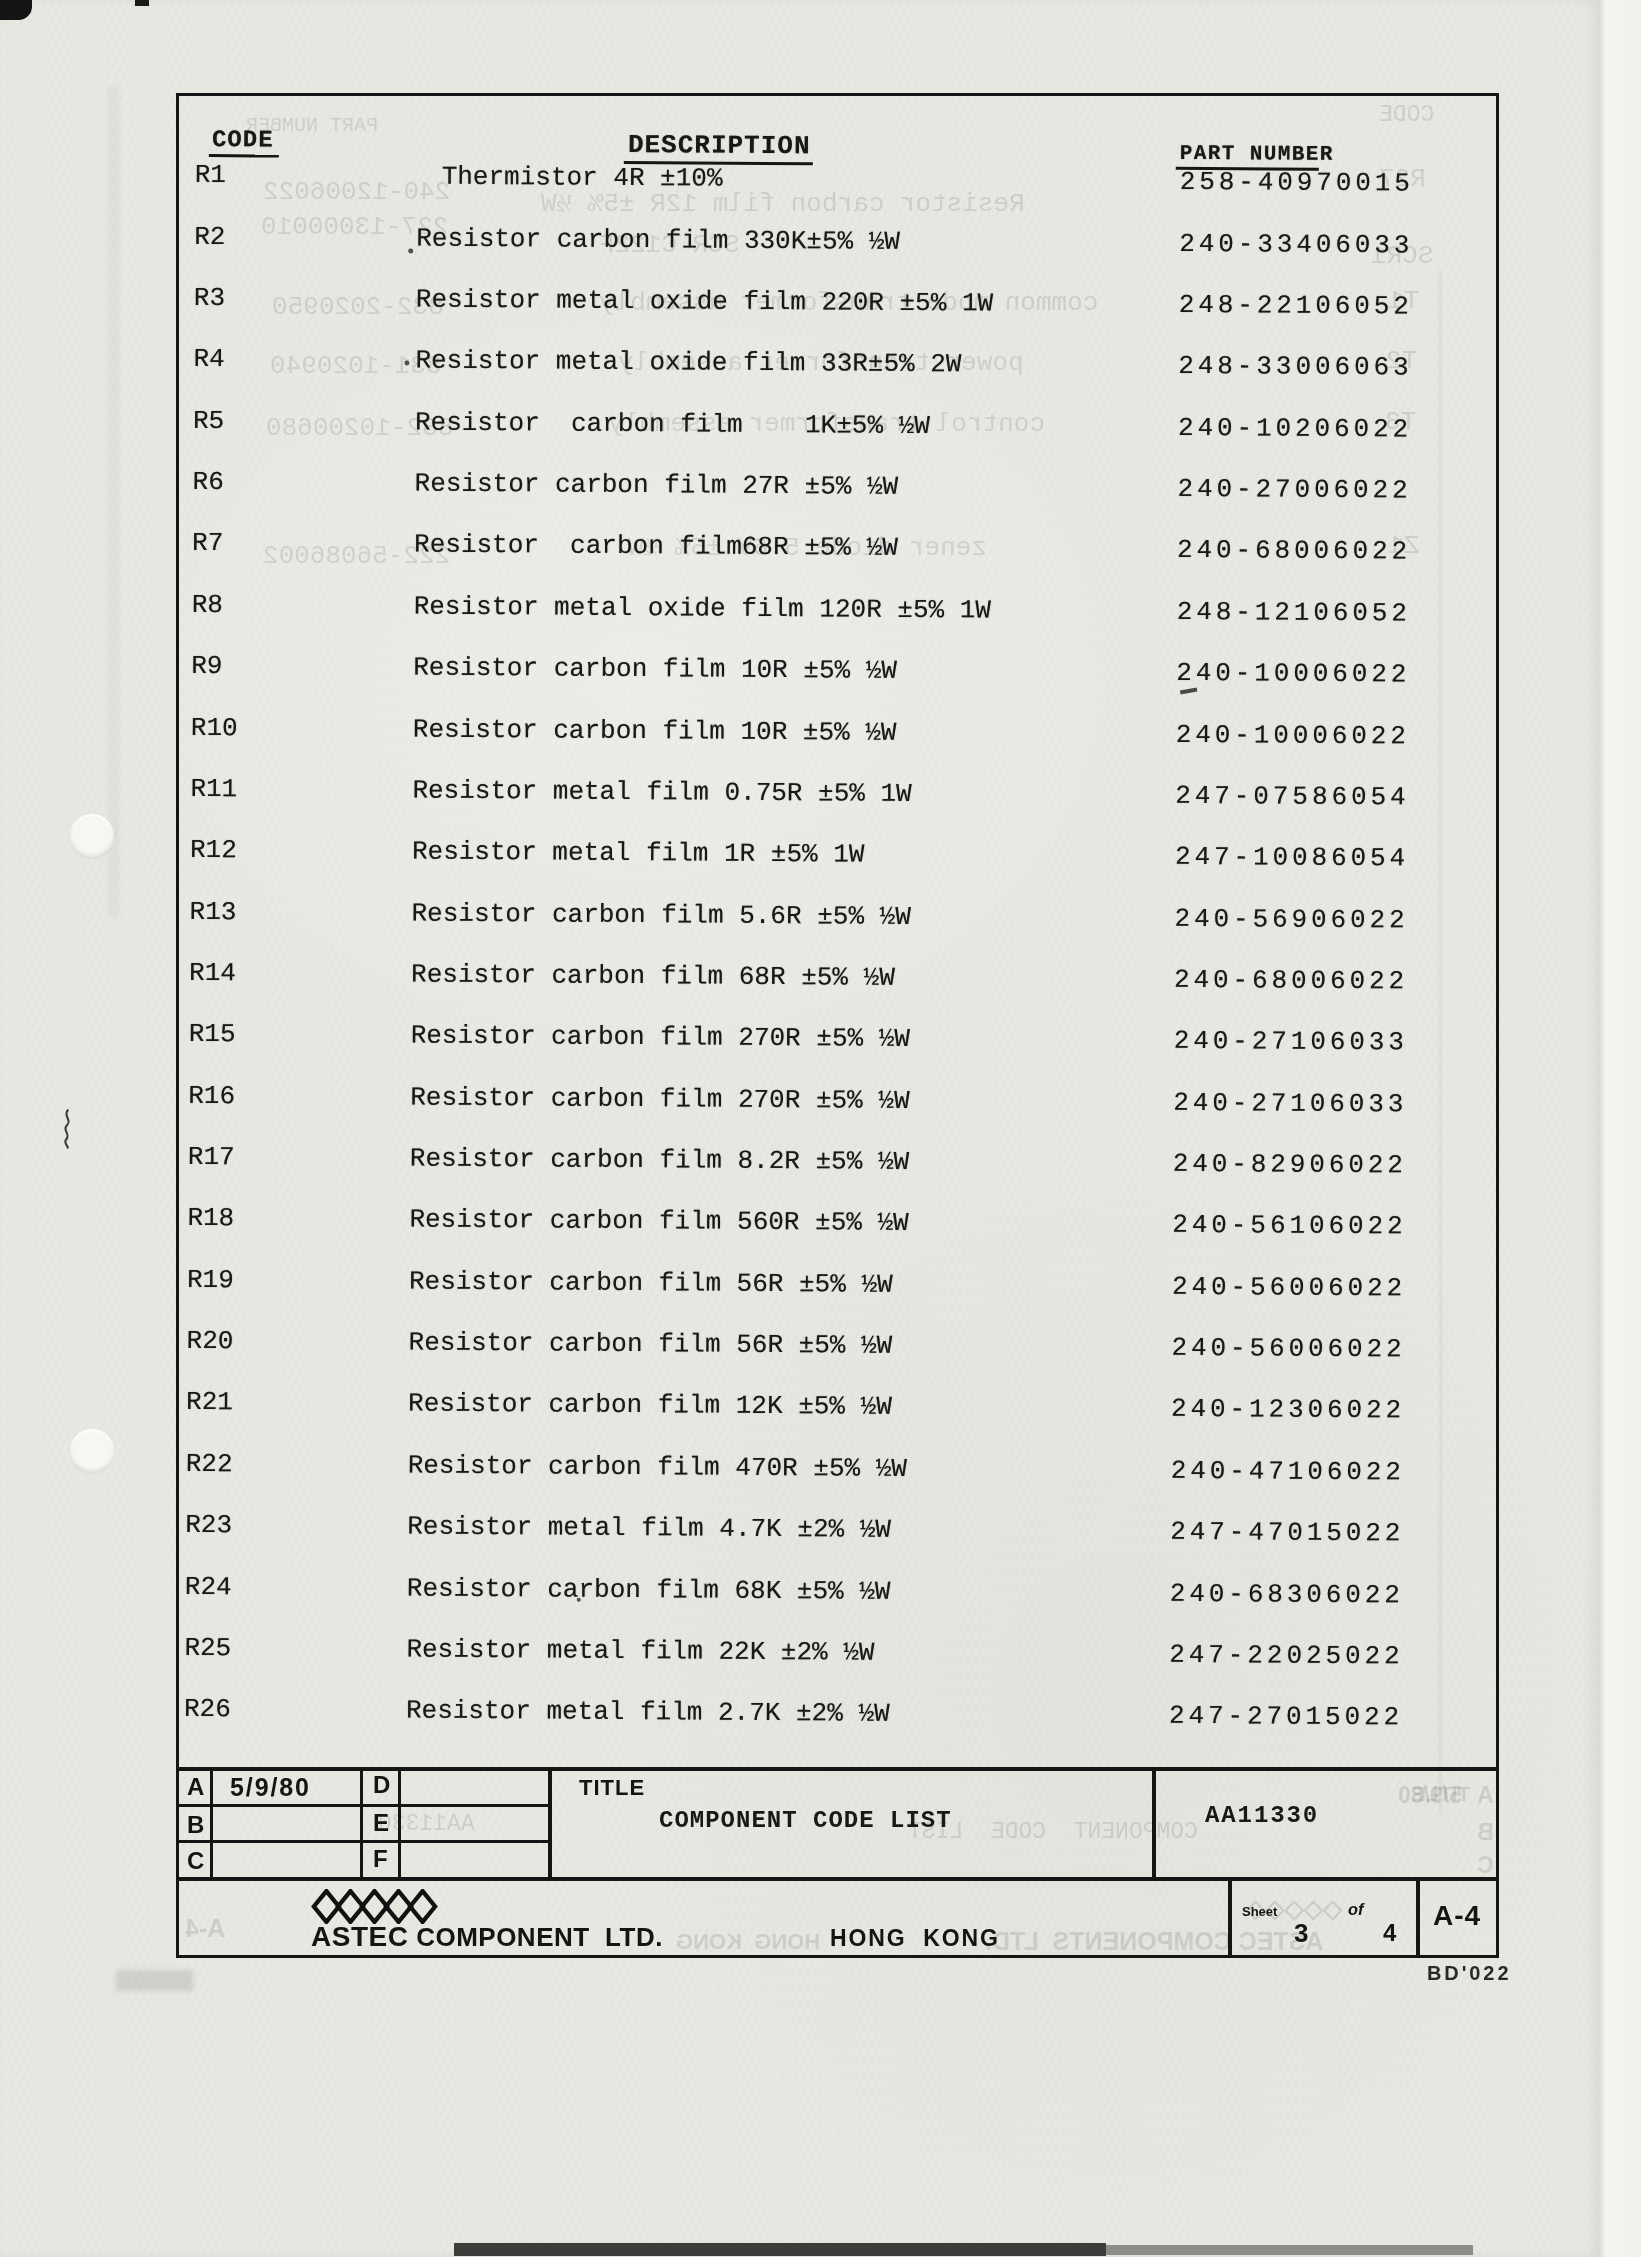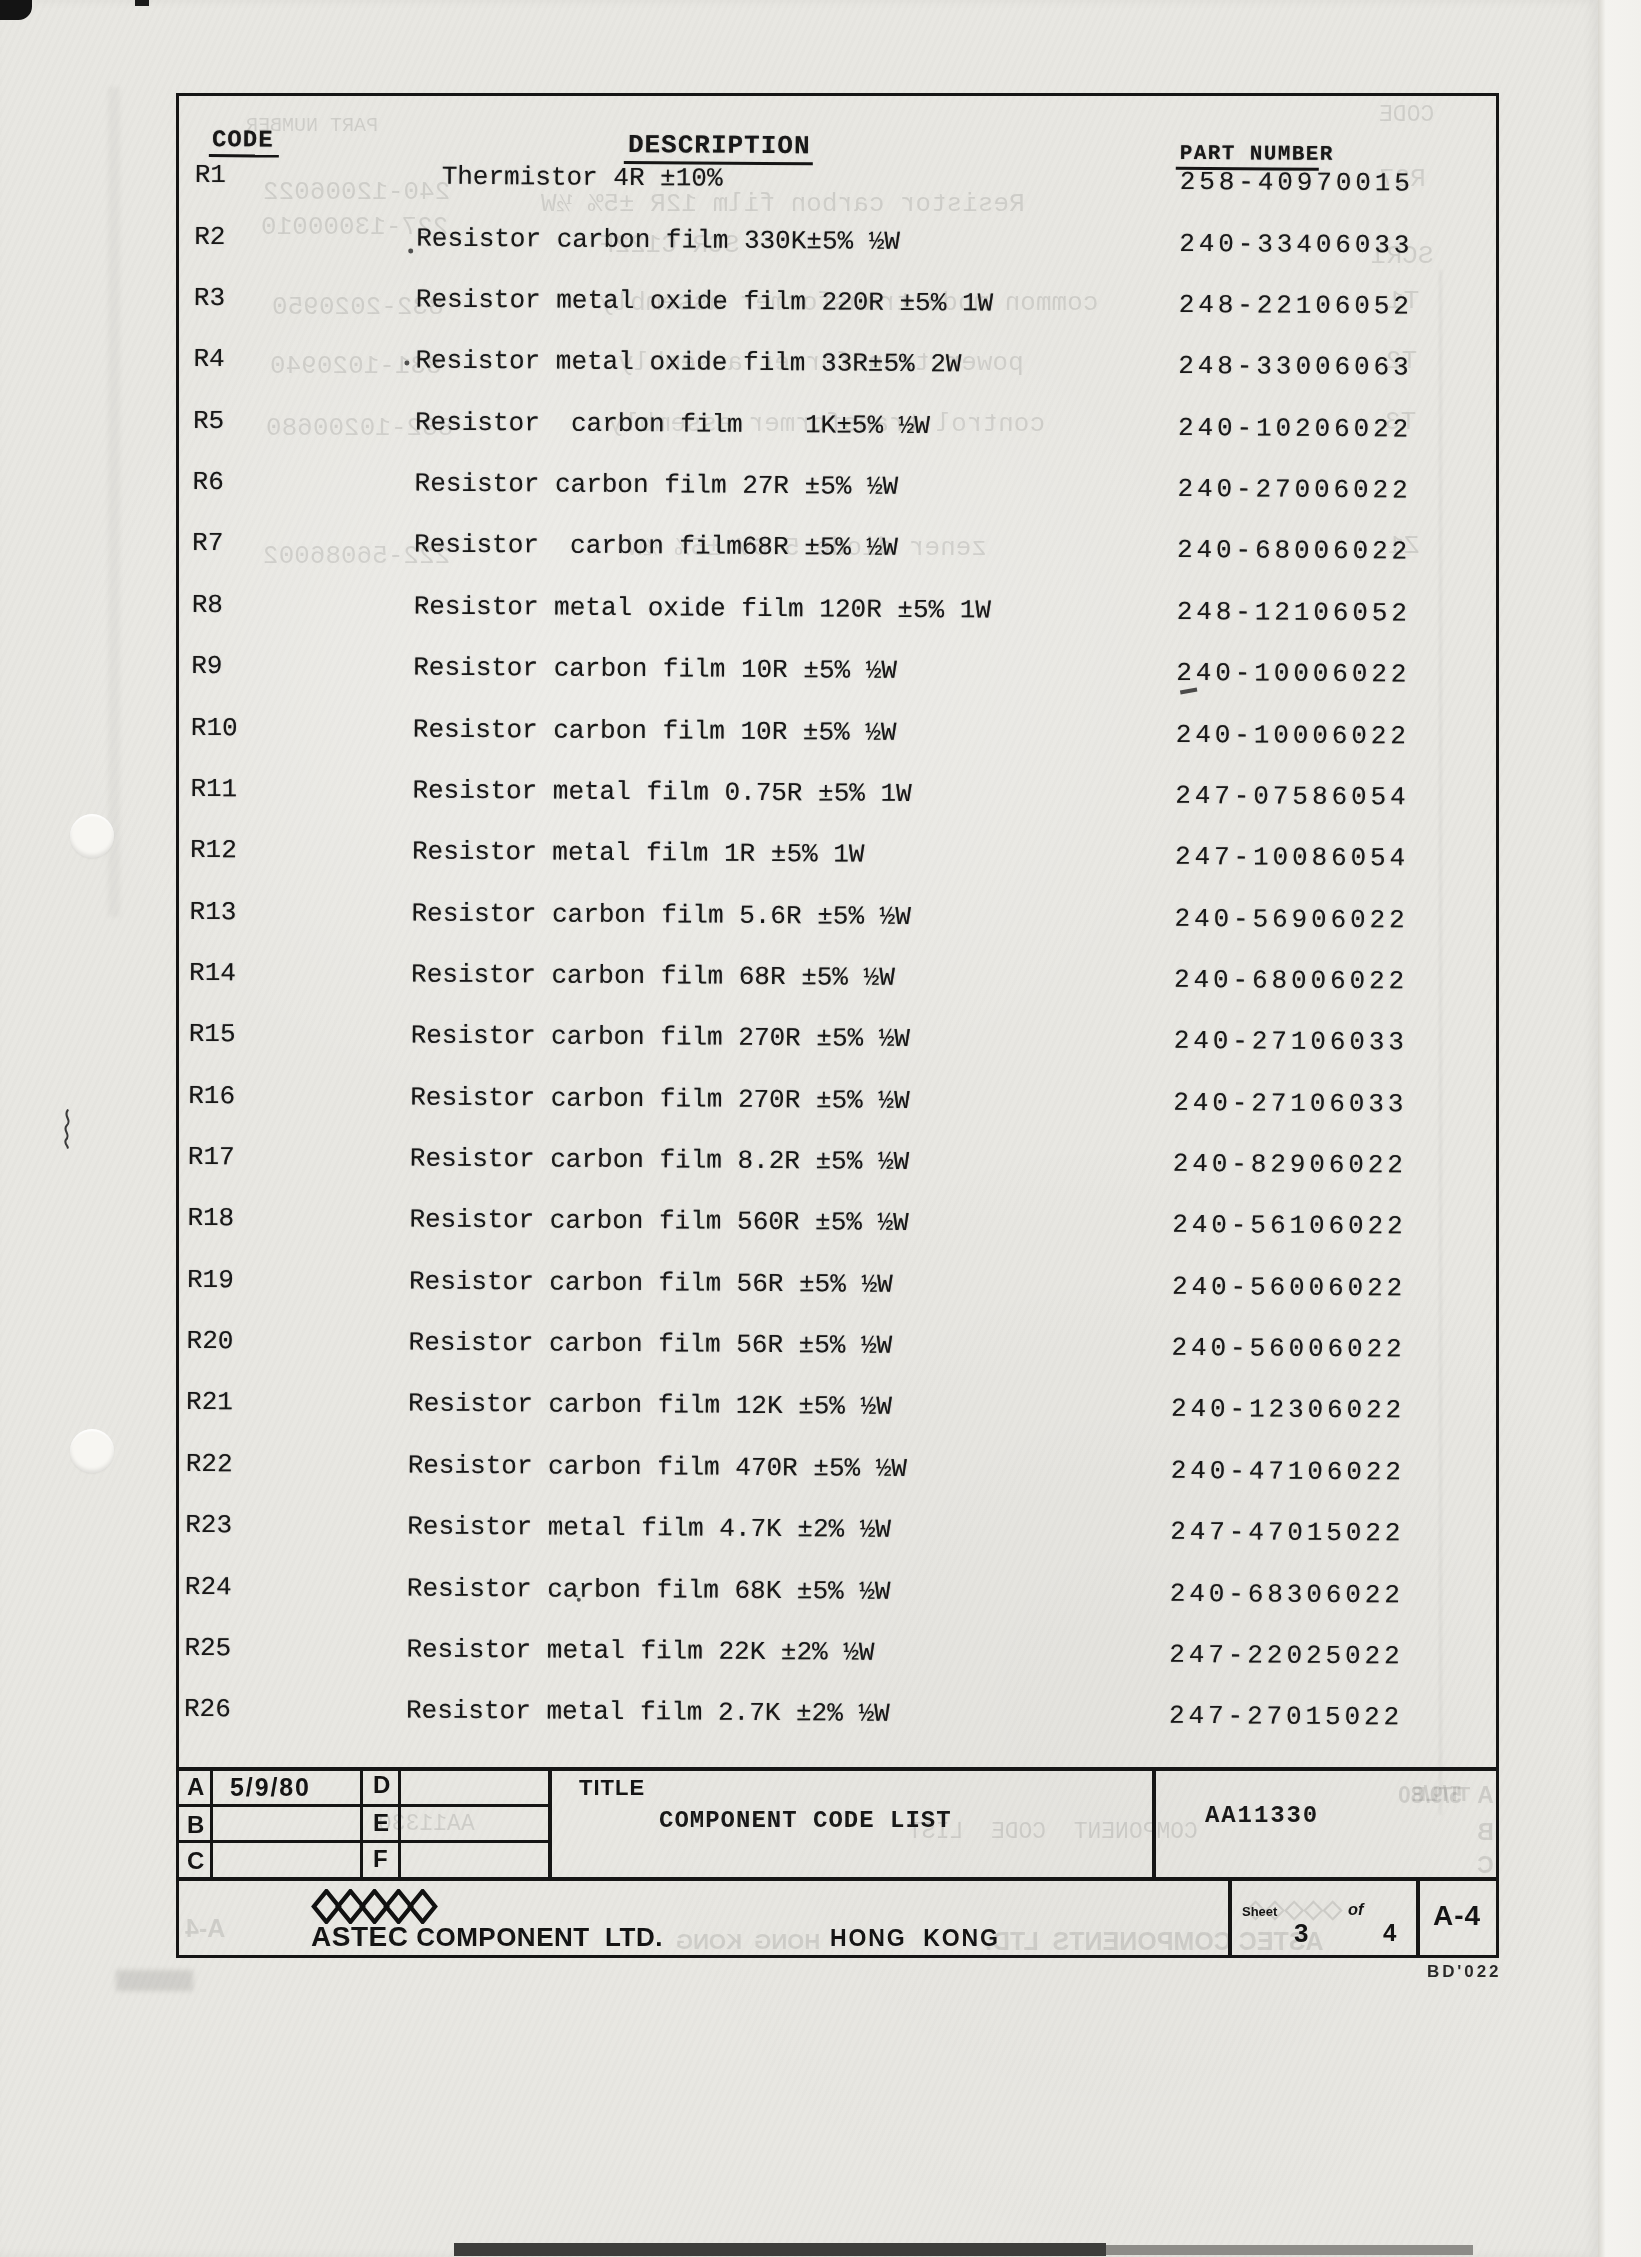--- a/index.html
+++ b/index.html
@@ -88,21 +88,21 @@
   .drawing-no{left:1205px; top:1802px; font-size:24px; font-weight:bold; letter-spacing:1.9px;}
   .logo{position:absolute; left:311px; top:1889px;}
   .company{left:311px; top:1921px; font-size:28px; letter-spacing:0.5px;}
   .company .rest{font-size:26px;}
   .location{left:830px; top:1925px; font-size:23px; letter-spacing:1.9px;}
   .sheet-label{left:1242px; top:1904px; font-size:13px;}
   .sheet-no{left:1294px; top:1918px; font-size:26px;}
   .of-label{left:1348px; top:1900px; font-size:16.4px; font-style:italic;}
   .sheet-total{left:1383px; top:1919px; font-size:24px;}
   .size-label{left:1433px; top:1900px; font-size:28px; letter-spacing:1px;}
-  .form-no{left:1427px; top:1962px; font-size:17px; letter-spacing:2.9px; opacity:.9;}
+  .form-no{left:1427px; top:1962px; font-size:20px; letter-spacing:2.9px; opacity:.9;}
   
   .ghost{
     position:absolute; transform:scaleX(-1); opacity:.13; color:#2b2b2b;
     white-space:pre; filter:blur(0.5px); font-weight:bold;
   }
   .ghost.mono{font-family:"Liberation Mono","DejaVu Sans Mono",monospace; font-weight:normal;}
   .ghost.sans{font-family:"Liberation Sans",sans-serif;}
 </style>
 </head>
 <body>

